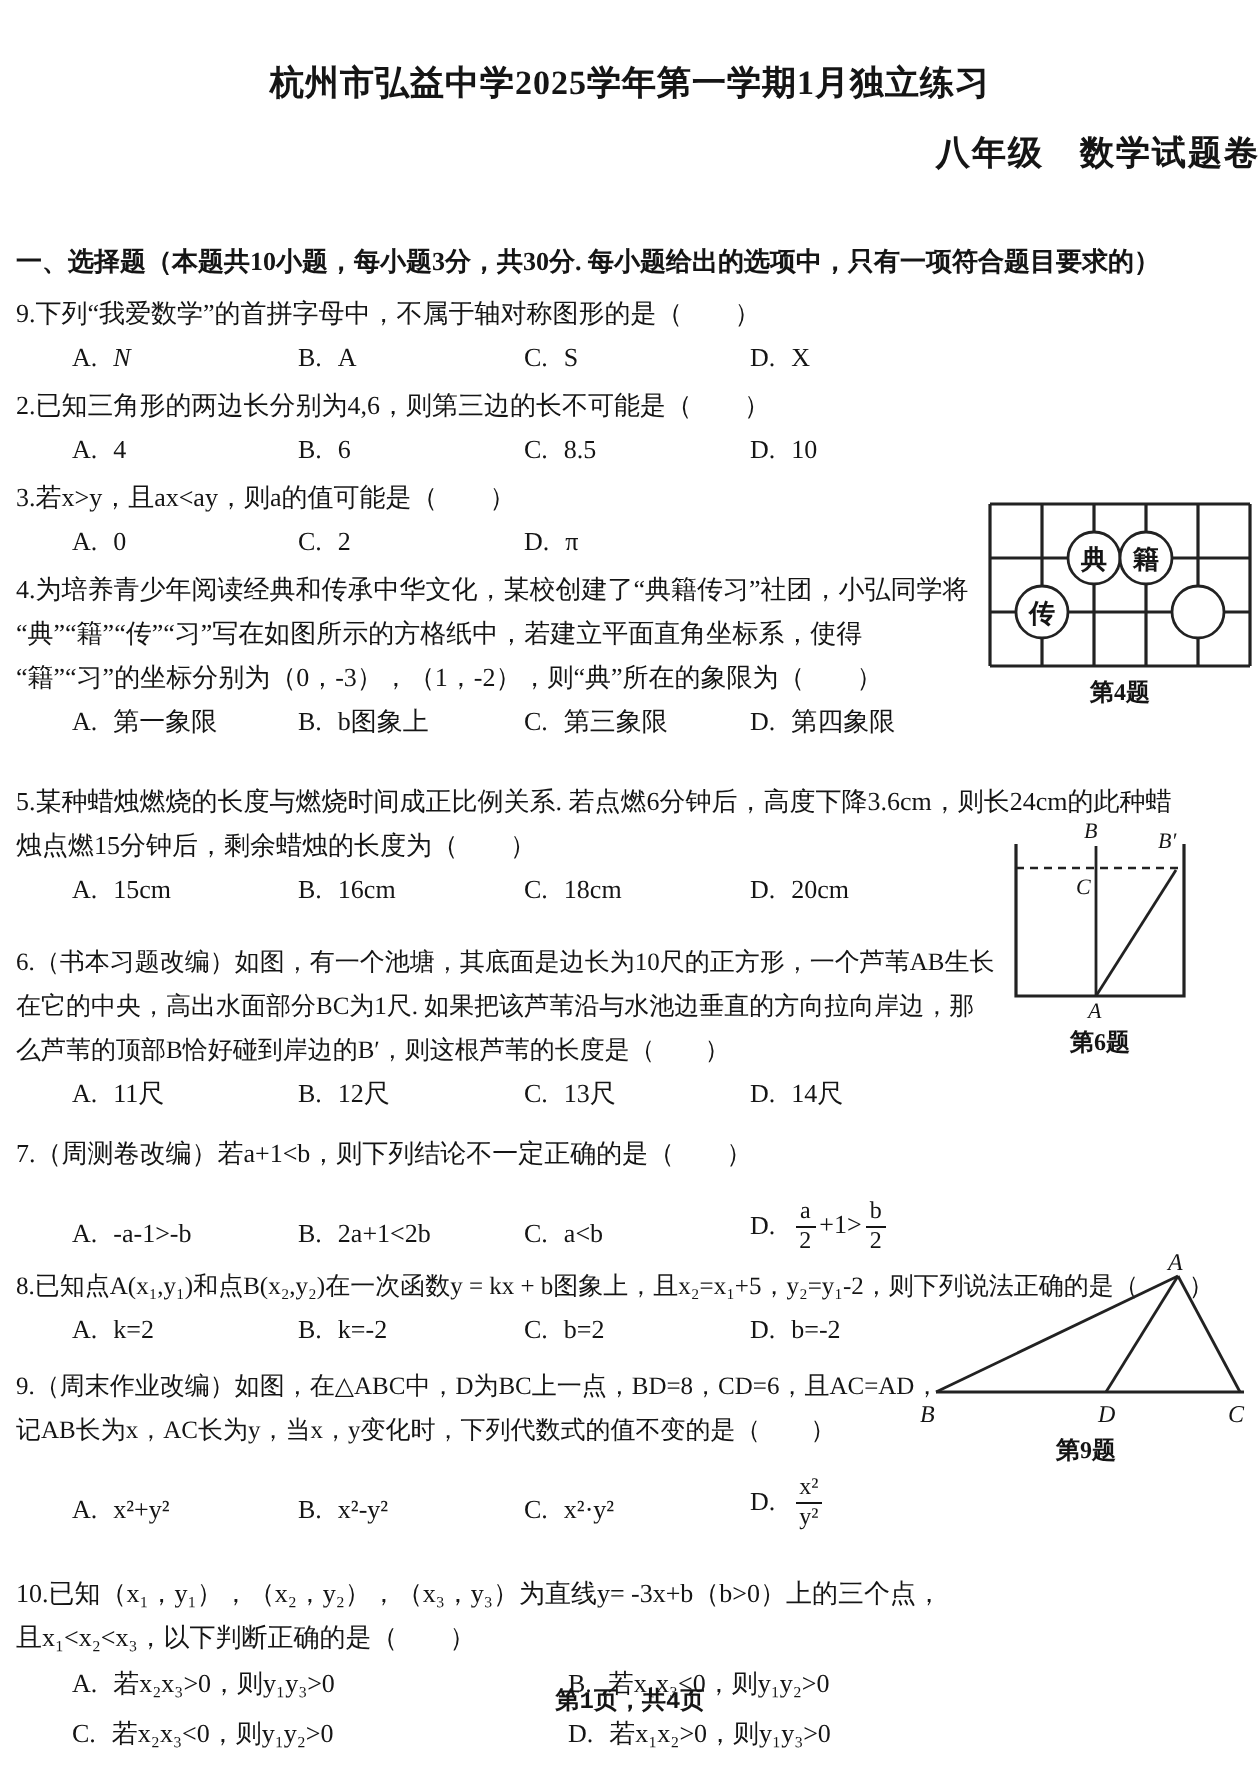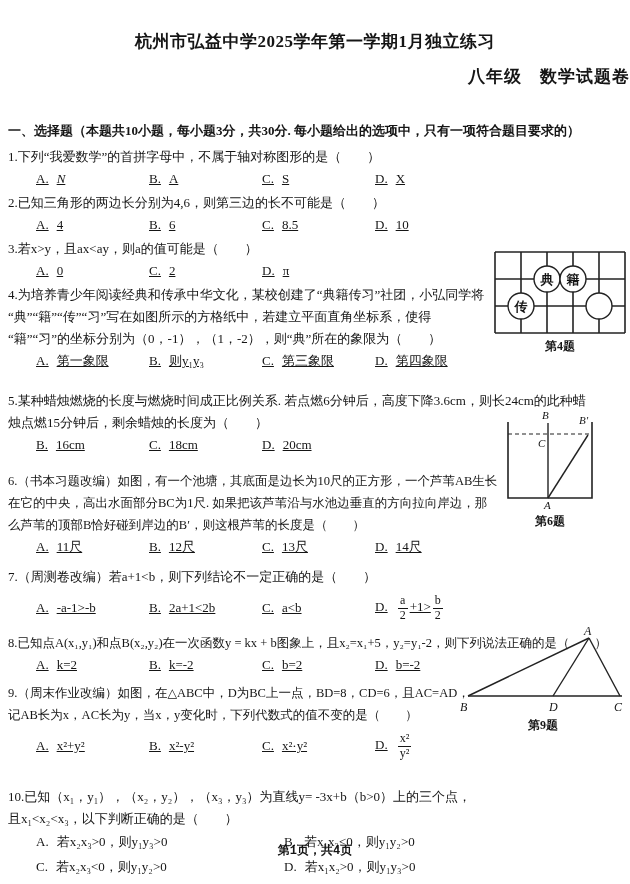--- a/index.html
+++ b/index.html
@@ -22,21 +22,21 @@
   }
   .section{
     font-weight:bold;font-size:13px;
     margin:34px 6px 0 8px;white-space:nowrap;
   }
   .q{font-size:13px;margin:2px 6px 0 8px;}
   .qline{line-height:22px;white-space:nowrap;}
   .w486 .qline{width:486px;}
   .w500 .qline{width:500px;font-size:12.5px;}
   .w465 .qline{width:465px;font-size:12.5px;}
-  .optrow{display:flex;margin-left:28px;line-height:22px;align-items:center;text-decoration:underline;}
+  .optrow{display:flex;margin-left:28px;line-height:22px;align-items:flex-end;}
   .optrow .o{width:113px;}
   .optrow .o:last-child{width:auto;}
   .ol{margin-right:8px;}
   .optgrid{
     display:grid;grid-template-columns:248px auto;
     margin-left:28px;line-height:24px;row-gap:1px;
   }
   .frac{
     display:inline-flex;flex-direction:column;align-items:center;
     vertical-align:middle;line-height:1.15;font-size:12px;
@@ -58,21 +58,21 @@
 <body>
 
 <div class="page">
 
   <div class="title">杭州市弘益中学2025学年第一学期1月独立练习</div>
   <div class="subtitle">八年级　数学试题卷</div>
 
   <div class="section">一、选择题（本题共10小题，每小题3分，共30分. 每小题给出的选项中，只有一项符合题目要求的）</div>
 
   <div class="q" style="margin-top:6px;">
-    <div class="qline">1.下列“我爱数学”的首拼字母中，不属于轴对称图形的是（　　）</div>
+    <div class="qline">9.下列“我爱数学”的首拼字母中，不属于轴对称图形的是（　　）</div>
     <div class="optrow">
       <span class="o"><span class="ol">A.</span><i>N</i></span>
       <span class="o"><span class="ol">B.</span><span>A</span></span>
       <span class="o"><span class="ol">C.</span><span>S</span></span>
       <span class="o"><span class="ol">D.</span><span>X</span></span>
     </div>
   </div>
 
   <div class="q">
     <div class="qline">2.已知三角形的两边长分别为4,6，则第三边的长不可能是（　　）</div>
@@ -89,33 +89,34 @@
     <div class="optrow">
       <span class="o"><span class="ol">A.</span><span>0</span></span>
       <span class="o"><span class="ol">C.</span><span>2</span></span>
       <span class="o"><span class="ol">D.</span><span>π</span></span>
     </div>
   </div>
 
   <div class="q w486">
     <div class="qline">4.为培养青少年阅读经典和传承中华文化，某校创建了“典籍传习”社团，小弘同学将</div>
     <div class="qline">“典”“籍”“传”“习”写在如图所示的方格纸中，若建立平面直角坐标系，使得</div>
-    <div class="qline">“籍”“习”的坐标分别为（0，-1），（1，-2），则“典”所在的象限为（　　）</div>
+    <div class="qline">“籍”“习”的坐标分别为（0，-3），（1，-2），则“典”所在的象限为（　　）</div>
     <div class="optrow">
       <span class="o"><span class="ol">A.</span><span>第一象限</span></span>
-      <span class="o"><span class="ol">B.</span><span>则y₁y₃</span></span>
+      <span class="o"><span class="ol">B.</span><span>b图象上</span></span>
       <span class="o"><span class="ol">C.</span><span>第三象限</span></span>
       <span class="o"><span class="ol">D.</span><span>第四象限</span></span>
     </div>
   </div>
 
   <div class="q" style="margin-top:18px;">
     <div class="qline">5.某种蜡烛燃烧的长度与燃烧时间成正比例关系. 若点燃6分钟后，高度下降3.6cm，则长24cm的此种蜡</div>
     <div class="qline">烛点燃15分钟后，剩余蜡烛的长度为（　　）</div>
     <div class="optrow">
+      <span class="o"><span class="ol">A.</span><span>15cm</span></span>
       <span class="o"><span class="ol">B.</span><span>16cm</span></span>
       <span class="o"><span class="ol">C.</span><span>18cm</span></span>
       <span class="o"><span class="ol">D.</span><span>20cm</span></span>
     </div>
   </div>
 
   <div class="q w500" style="margin-top:14px;">
     <div class="qline">6.（书本习题改编）如图，有一个池塘，其底面是边长为10尺的正方形，一个芦苇AB生长</div>
     <div class="qline">在它的中央，高出水面部分BC为1尺. 如果把该芦苇沿与水池边垂直的方向拉向岸边，那</div>
     <div class="qline">么芦苇的顶部B恰好碰到岸边的B′，则这根芦苇的长度是（　　）</div>

